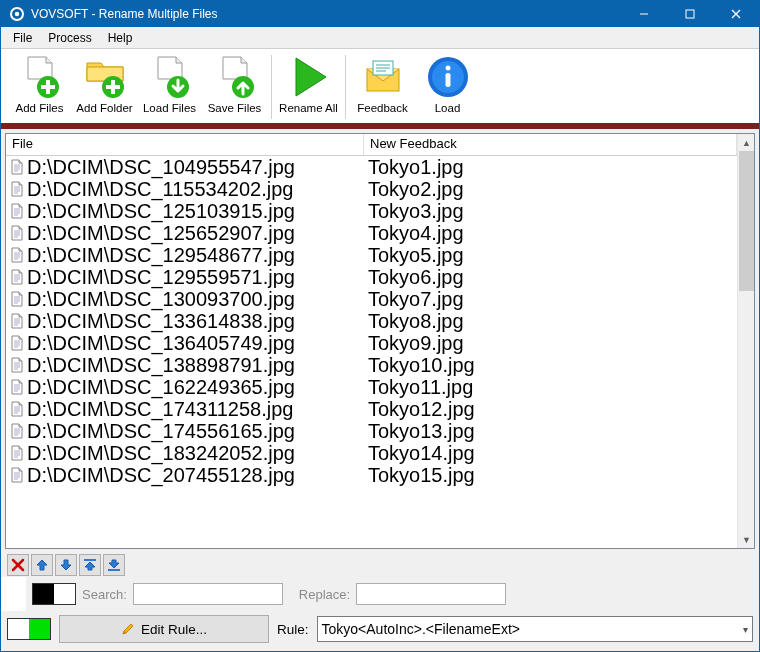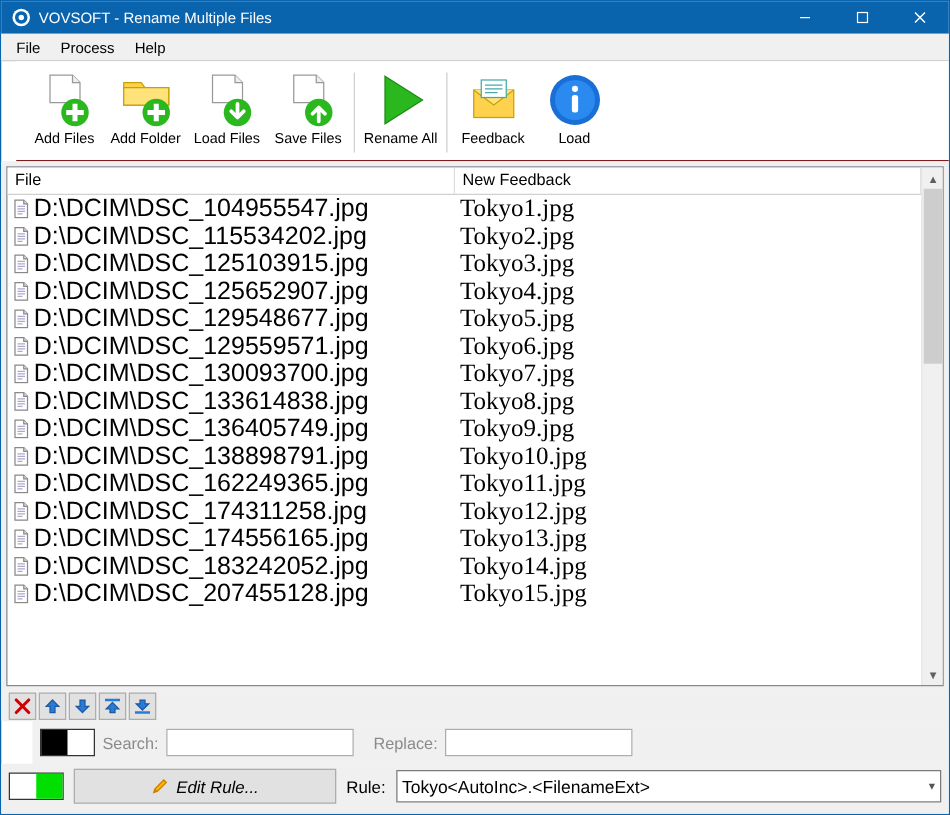--- a/index.html
+++ b/index.html
@@ -5,55 +5,55 @@
 * { box-sizing: border-box; margin: 0; padding: 0; font-family: "Segoe UI", Tahoma, sans-serif; }
 body { background: #fff; overflow: hidden; }
 .window { width: 760px; height: 652px; display: flex; flex-direction: column; border: 1px solid #0a63ad; }
 .titlebar { height: 26px; background: #0a63ad; color: #fff; display: flex; align-items: center; padding-left: 8px; font-size: 12px; }
 .titlebar .app-icon { width:16px; height:16px; margin-right:6px; }
 .titlebar .title { flex:1; }
 .win-btns { display:flex; height:100%; }
 .win-btn { width:46px; display:flex; align-items:center; justify-content:center; color:#fff; }
 .menubar { height:22px; background:#f0f0f0; display:flex; align-items:center; padding:0 4px; font-size:12px; border-bottom:1px solid #d0d0d0; }
 .menubar .menu-item { padding:2px 8px; }
-.toolbar { height:80px; background:#fff; display:flex; align-items:center; gap:0; padding:2px 0 0 6px; border-bottom:1px solid #7f1d1d;margin-left:12px;}
+.toolbar { height:80px; background:#fff; display:flex; align-items:center; gap:0; padding:2px 0 0 6px; border-bottom:6px solid #7f1d1d;}
 .tool-btn { width:65px; height:76px; display:flex; flex-direction:column; align-items:center; justify-content:flex-start; font-size:11.5px; color:#000; padding-top:4px; }
 .tool-btn .icon-slot { width:48px; height:48px; display:flex; align-items:center; justify-content:center; }
 .tool-btn .label { margin-top:1px; text-align:center; line-height:13px; }
 .tool-sep { width:1px; height:64px; background:#d0d0d0; margin:0 4px; }
 .body-area { flex:1; padding:4px; background:#f0f0f0; display:flex; gap:2px; }
 .list-wrap { flex:1; background:#fff; border:1px solid #828790; position:relative; display:flex; }
 .list-inner { flex:1; overflow:hidden; }
 .list-head { display:flex; background:#fff; border-bottom:1px solid #d0d0d0; height:22px; }
 .list-head .col { padding:2px 6px; font-size:13px; border-right:1px solid #e0e0e0; }
 .col-file { width:358px; }
 .col-new { flex:1; }
 .list-rows { }
 .row { display:flex; height:22px; align-items:center; }
 .row .cell { padding:0 4px; font-size:20px; white-space:nowrap; overflow:hidden; display:flex; align-items:center; gap:3px;}
 .row .cell.col-file { width:358px; }
-.row .cell.col-new { flex:1;font-family:Liberation Serif, serif; }
+.row .cell.col-new { flex:1; }
 .file-ico { width:14px; height:16px; flex-shrink:0; }
 .scrollbar { width:17px; background:#f0f0f0; border-left:1px solid #e5e5e5; position:relative; }
 .scroll-thumb { position:absolute; top:17px; left:1px; width:15px; height:140px; background:#cdcdcd; }
 .scroll-arrow { position:absolute; left:0; width:17px; height:17px; display:flex; align-items:center; justify-content:center; color:#606060; font-size:9px;}
 .scroll-arrow.up { top:0; }
 .scroll-arrow.down { bottom:0; }
 .mini-toolbar { height:24px; background:#f0f0f0; display:flex; align-items:center; gap:2px; padding:0 6px; }
 .mini-btn { width:22px; height:22px; border:1px solid #adadad; background:#e1e1e1; display:flex; align-items:center; justify-content:center; }
 .mini-btn svg { width:16px; height:16px; }
 .search-row { height:34px; background:#f0f0f0; display:flex; align-items:center; padding:0 6px; gap:6px;margin-left:25px; }
 .toggle-box { width:44px; height:22px; border:1px solid #333; background:#fff; display:flex; }
 .toggle-box.off .knob { width:50%; height:100%; background:#000; }
 .toggle-box.on { justify-content:flex-end; }
 .toggle-box.on .knob { width:50%; height:100%; background:#00e000; }
 .search-row .lbl { color:#8a8a8a; font-size:13px; }
 .txt-input { height:22px; border:1px solid #adadad; background:#fff; font-size:13px; padding:0 4px; }
 .rule-row { height:40px; background:#f0f0f0; display:flex; align-items:center; padding:4px 6px 8px 6px; gap:8px; }
-.edit-rule-btn { flex:0 0 210px; height:28px; border:1px solid #adadad; background:#e1e1e1; display:flex; align-items:center; justify-content:center; gap:6px; font-size:13.5px;font-style:italic;}
+.edit-rule-btn { flex:0 0 210px; height:28px; border:1px solid #adadad; background:#e1e1e1; display:flex; align-items:center; justify-content:center; gap:6px; font-size:13.5px;}
 .rule-lbl { font-size:13.5px; }
 .rule-combo { flex:1; height:26px; border:1px solid #7a7a7a; background:#fff; display:flex; align-items:center; padding:0 4px; font-size:14px; position:relative;}
 .rule-combo .chev { position:absolute; right:4px; color:#555; font-size:10px;}
 </style>
 </head>
 <body>
 
 <div class="window">
 
   <div class="titlebar">

